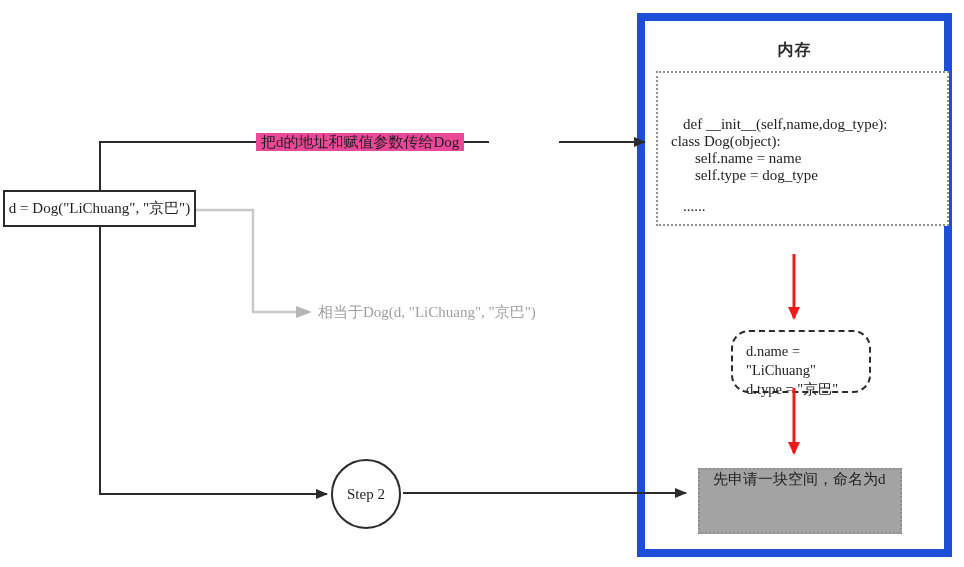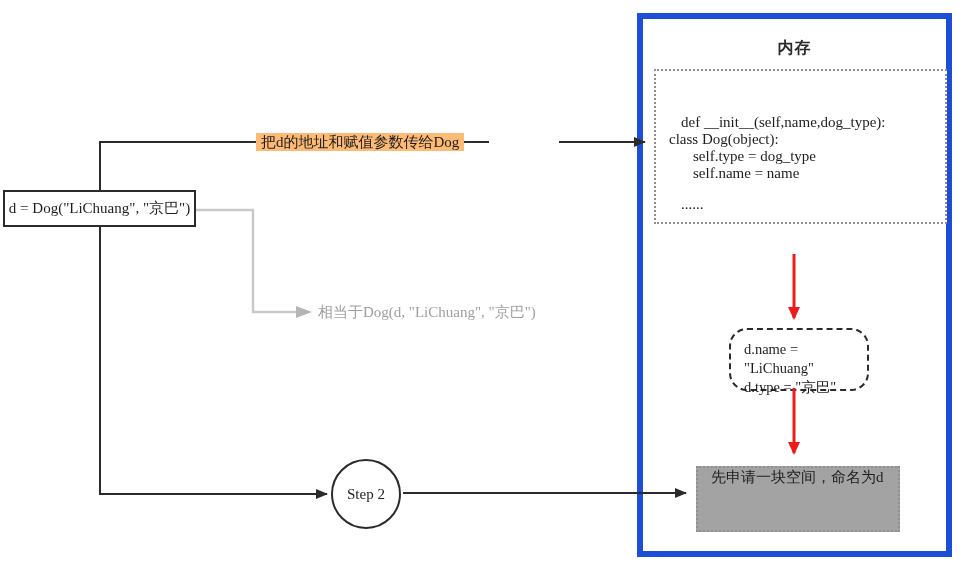--- a/index.html
+++ b/index.html
@@ -6,21 +6,21 @@
   *{box-sizing:border-box;}
   .canvas{
     position:relative;width:964px;height:567px;background:#ffffff;overflow:hidden;
     font-family:"Liberation Serif","DejaVu Serif",serif;color:#1e1e1e;
   }
   .abs{position:absolute;}
   svg.connectors{position:absolute;left:0;top:0;width:964px;height:567px;z-index:2;pointer-events:none;}
   
   .outer-box{
     left:637px;top:13px;width:315px;height:544px;
-    border:6px solid #1d4ed8;background:#fff;z-index:1;
+    border:8px solid #1d4ed8;background:#fff;z-index:1;
   }
   .memory-title{
     position:absolute;left:0;right:0;top:19px;text-align:center;
     font-size:16px;font-weight:700;letter-spacing:1px;color:#2b2b2b;
   }
   .class-box{
     position:absolute;left:11px;top:50px;width:293px;height:155px;
     border:2px dotted #8f8f8f;background:#fff;
     padding:28px 6px 0 13px;font-size:15px;line-height:17px;
   }
@@ -46,21 +46,21 @@
   }
   .step-circle{
     width:70px;height:70px;border:2px solid #2b2b2b;border-radius:50%;
     background:#fff;display:flex;align-items:center;justify-content:center;
     font-size:15px;z-index:3;
   }
   .step2{left:489px;top:107px;}
   .step1{left:331px;top:459px;}
   .step3{position:absolute;left:120px;top:169px;}
   .pass-label{
-    left:256px;top:133px;background:#fdba74;padding:0 5px;font-size:15px;
+    left:256px;top:133px;background:#ec4899;padding:0 5px;font-size:15px;
     line-height:18px;z-index:3;color:#1e1e1e;
   }
   .equiv-label{
     left:318px;top:303px;font-size:15px;line-height:18px;color:#9e9e9e;z-index:3;
   }
 </style>
 </head>
 <body>
 
 <div class="canvas">
@@ -85,22 +85,22 @@
     <path d="M794,388 V453" fill="none" stroke="#ee1b1b" stroke-width="3" marker-end="url(#ah-red)"></path>
     <path d="M196,210 H253 V312 H297" fill="none" stroke="#c9c9c9" stroke-width="2.5" marker-end="url(#ah-gray)"></path>
   </svg>
 
   <div class="abs outer-box">
     <div class="memory-title">内存</div>
 
     <div class="class-box">
       <div class="code-line ml1 gap">def __init__(self,name,dog_type):</div>
       <div class="code-line">class Dog(object):</div>
+      <div class="code-line ml2">self.name = name</div>
       <div class="code-line ml2">self.type = dog_type</div>
-      <div class="code-line ml2">self.name = name</div>
       <div class="code-line ml1 gap2">......</div>
     </div>
 
 
     <div class="attr-box">
       <div>d.name = "LiChuang"</div>
       <div>d.type = "京巴"</div>
     </div>
 
     <div class="space-box">

